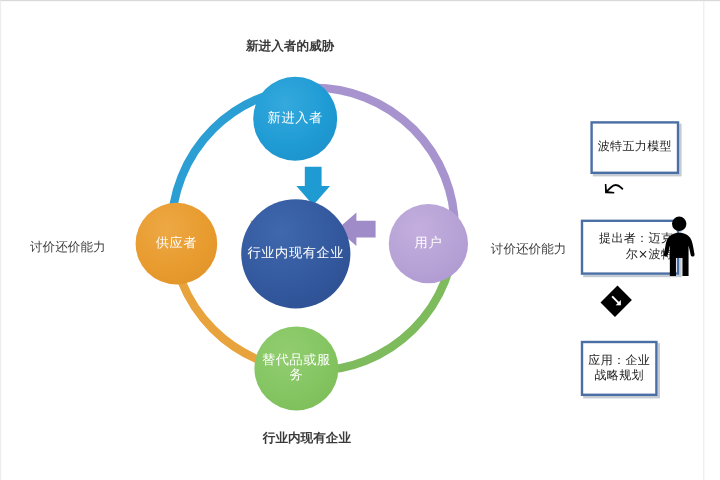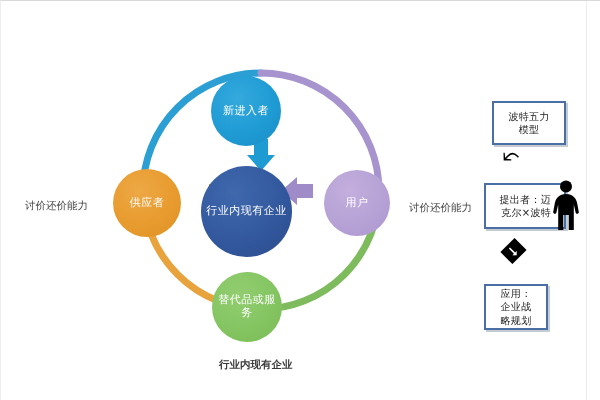--- a/index.html
+++ b/index.html
@@ -58,21 +58,21 @@
     align-items: center;
     justify-content: center;
     text-align: center;
     color: #ffffff;
     line-height: 1.15;
     box-sizing: border-box;
   }
 
   .node-new-entrants {
     left: 210px;
-    top: 75px;
+    top: 63px;
     width: 70px;
     height: 70px;
     background: radial-gradient(circle at 38% 32%, #34a9dd 0%, #1f9bd4 55%, #1b8cc4 100%);
     font-size: 11px;
     text-align: center;
   }
 
   .node-suppliers {
     left: 112px;
     top: 168px;
@@ -150,21 +150,21 @@
     color: #1a1a1a;
     font-size: 10px;
     line-height: 1.35;
     letter-spacing: 0.3px;
   }
 
   .box-model       { left: 13px;  top: 10px;  width: 74px;  height: 44px; }
   .box-proposer    { left: 5px;   top: 92px;  width: 82px;  height: 46px; text-align: right; }
   .box-application { left: 5px;   top: 193px; width: 64px;  height: 46px; }
 
-  .side-box span { padding: 0 13px; }
+  .side-box span { padding: 0 3px; }
 
   .panel-arrow {
     position: absolute;
     color: #000000;
     line-height: 1;
   }
   .arrow-down-left {
     left: 25px;
     top: 54px;
     font-size: 27px;
@@ -243,20 +243,21 @@
     </div>
 
     <div class="node node-center">
       <span class="node-label">行业内现有企业</span>
     </div>
 
     <div class="node node-substitutes">
       <span class="node-label">替代品或服务</span>
     </div>
 
+    <div class="caption caption-top">新进入者的威胁</div>
     <div class="caption caption-left">讨价还价能力</div>
     <div class="caption caption-right">讨价还价能力</div>
     <div class="caption caption-bottom">行业内现有企业</div>
   </div>
 
   <div id="side-panel">
 
     <div class="side-box box-model">
       <span>波特五力模型</span>
     </div>

